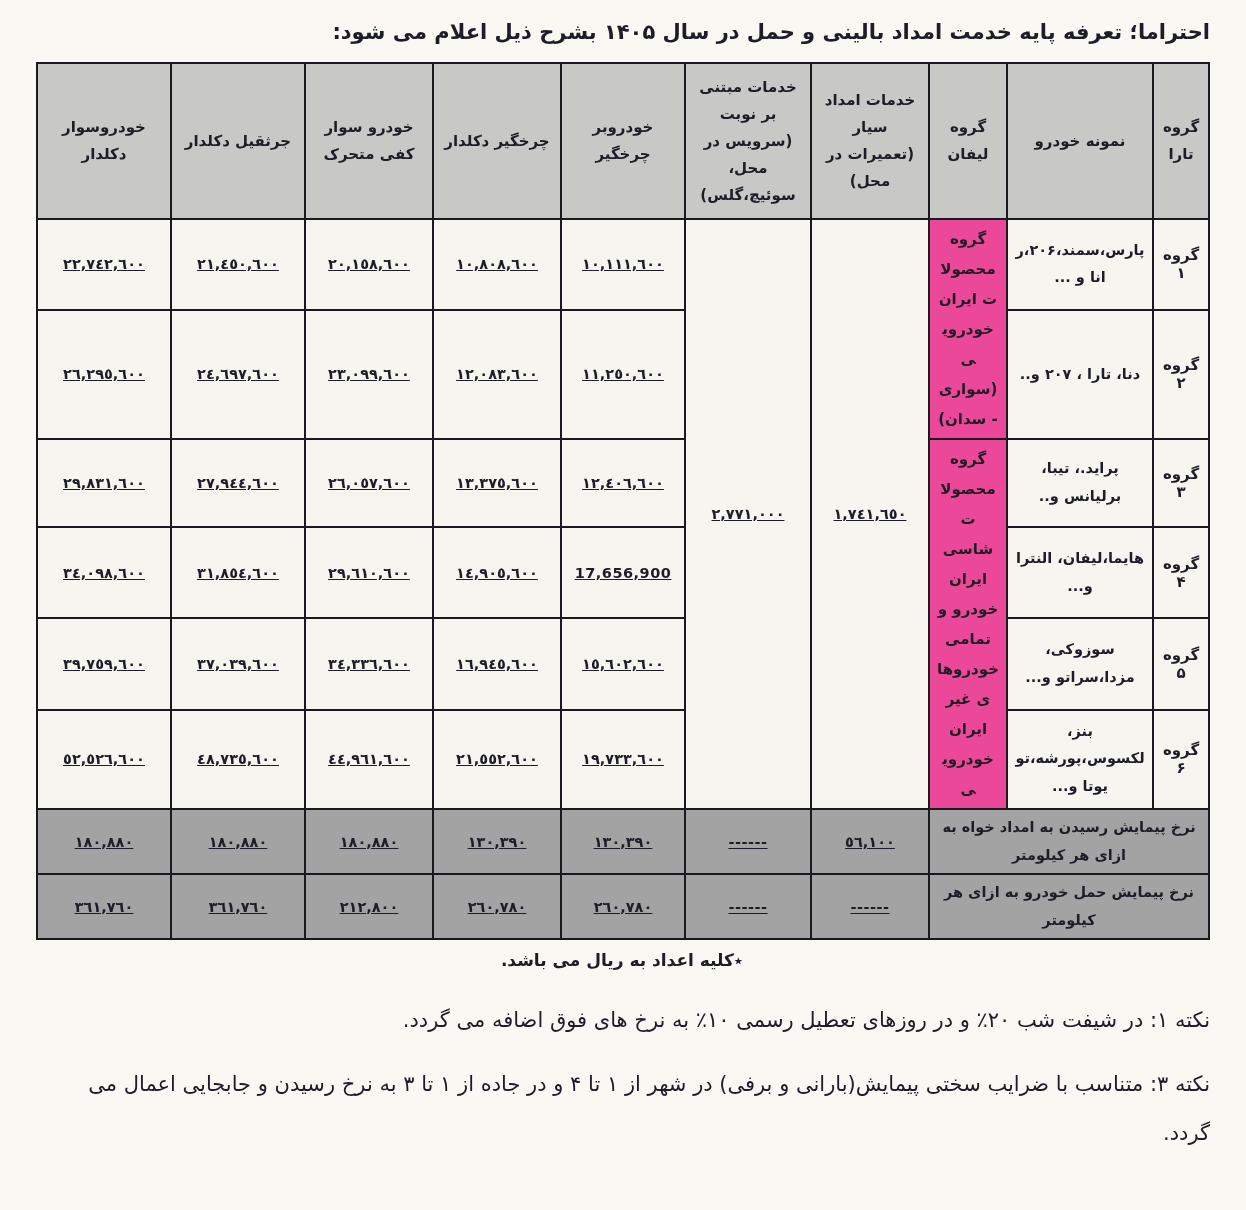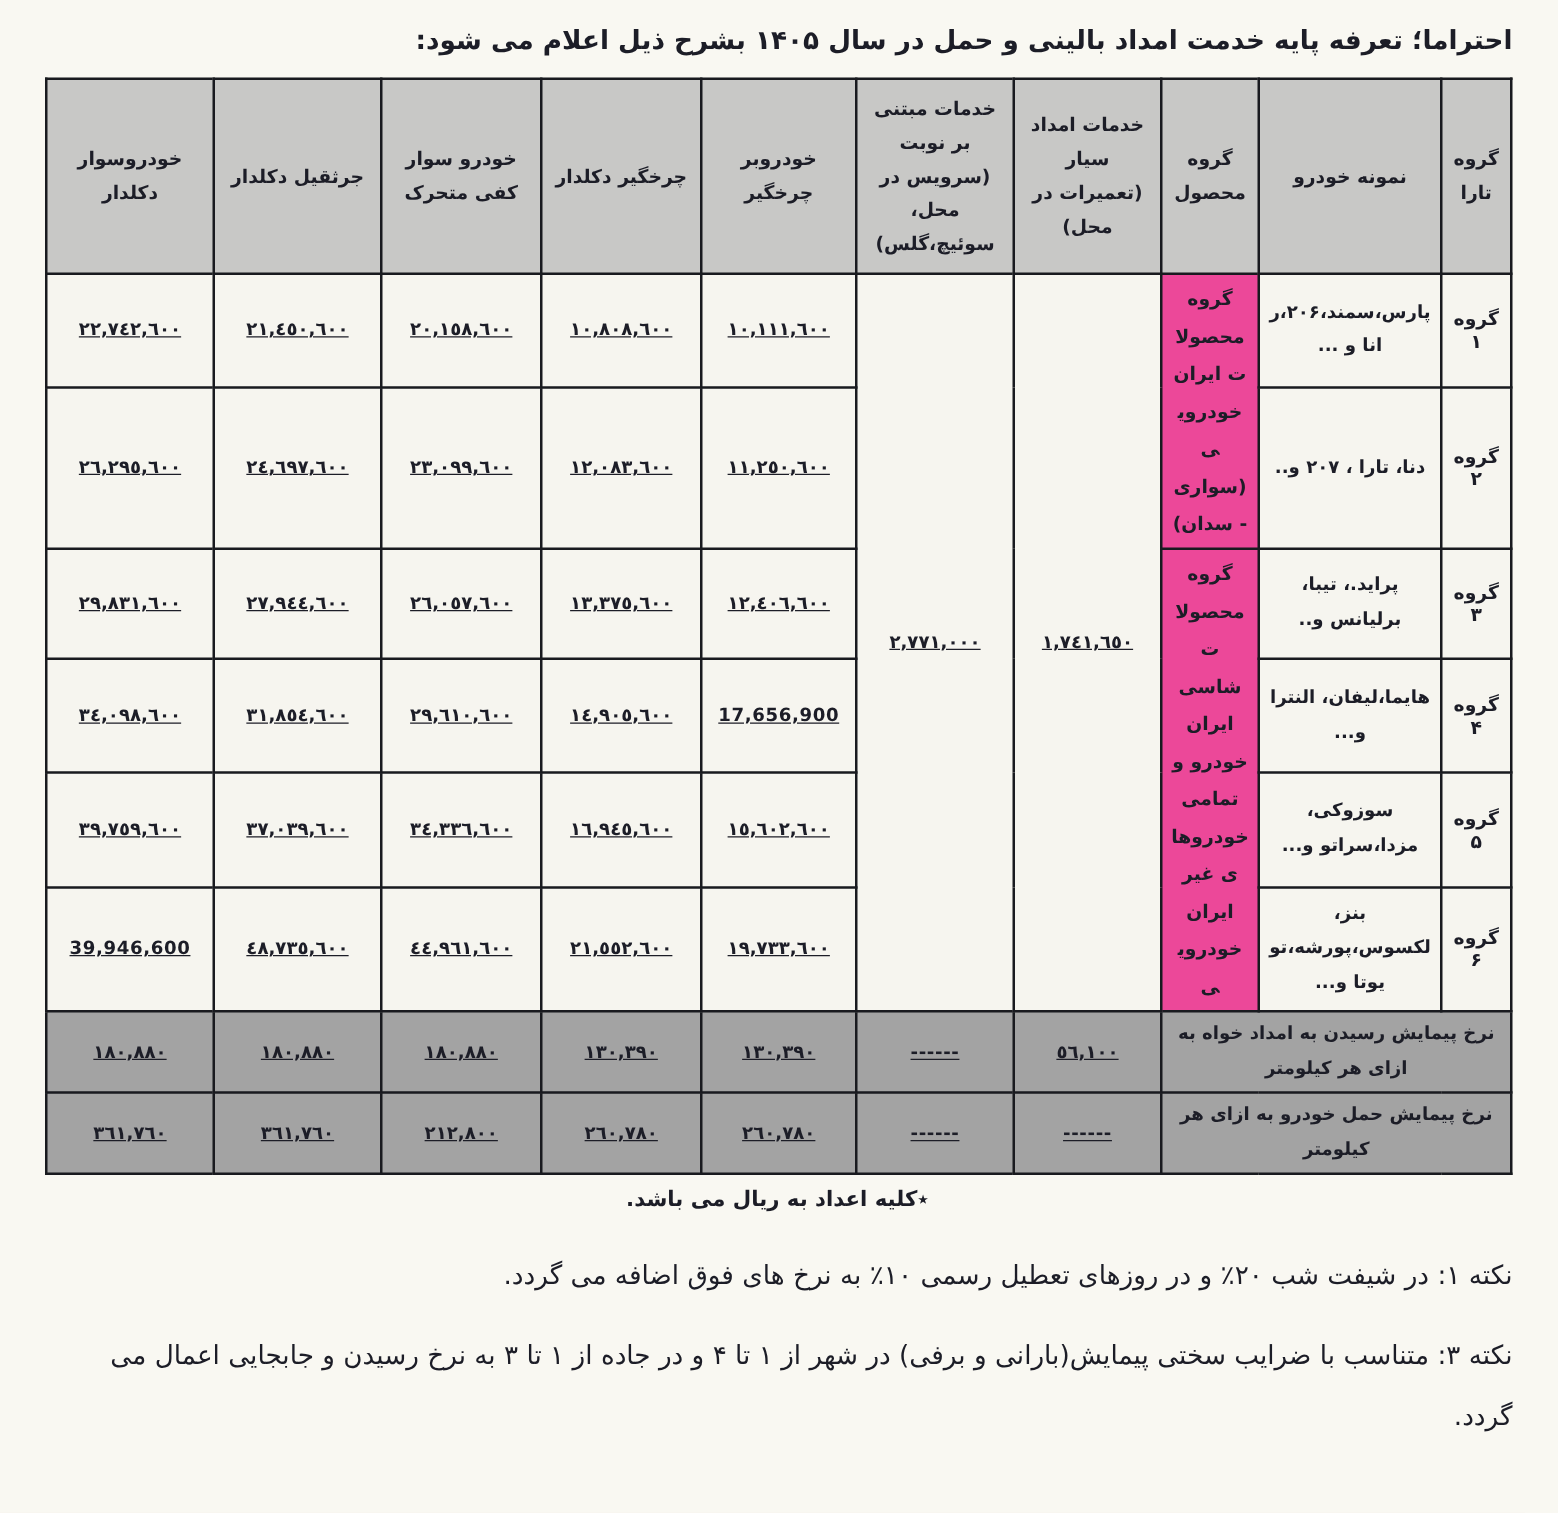--- a/index.html
+++ b/index.html
@@ -93,21 +93,21 @@
         <col style="width:124px">
       <col style="width:128px">
         <col style="width:128px">
         <col style="width:134px">
       <col style="width:134px">
     </colgroup>
     <thead>
       <tr>
         <th>گروه تارا</th>
         <th>نمونه خودرو</th>
-        <th>گروه محصول</th>
+        <th>گروه لیفان</th>
         <th>خدمات امداد سیار (تعمیرات در محل)</th>
         <th>خدمات مبتنی بر نوبت (سرویس در محل، سوئیچ،گلس)</th>
         <th>خودروبر چرخگیر</th>
         <th>چرخگیر دکلدار</th>
         <th>خودرو سوار کفی متحرک</th>
         <th>جرثقیل دکلدار</th>
         <th>خودروسوار دکلدار</th>
       </tr>
     </thead>
     <tbody>
@@ -160,21 +160,21 @@
         <td class="num"><span class="n">٣٧,٠٣٩,٦٠٠</span></td>
         <td class="num"><span class="n">٣٩,٧٥٩,٦٠٠</span></td>
       </tr>
       <tr class="r6">
         <td class="grp">گروه ۶</td>
         <td class="sample">بنز، لکسوس،پورشه،تویوتا و...</td>
         <td class="num"><span class="n">١٩,٧٣٣,٦٠٠</span></td>
         <td class="num"><span class="n">٢١,٥٥٢,٦٠٠</span></td>
         <td class="num"><span class="n">٤٤,٩٦١,٦٠٠</span></td>
         <td class="num"><span class="n">٤٨,٧٣٥,٦٠٠</span></td>
-        <td class="num"><span class="n">39,946,600</span></td>
+        <td class="num"><span class="n">٥٢,٥٢٦,٦٠٠</span></td>
       </tr>
       <tr class="rate">
         <td class="ratelabel" colspan="3">نرخ پیمایش رسیدن به امداد خواه به ازای هر کیلومتر</td>
         <td class="num"><span class="n">٥٦,١٠٠</span></td>
         <td class="num">------</td>
         <td class="num"><span class="n">١٣٠,٣٩٠</span></td>
         <td class="num"><span class="n">١٣٠,٣٩٠</span></td>
         <td class="num"><span class="n">١٨٠,٨٨٠</span></td>
         <td class="num"><span class="n">١٨٠,٨٨٠</span></td>
         <td class="num"><span class="n">١٨٠,٨٨٠</span></td>

